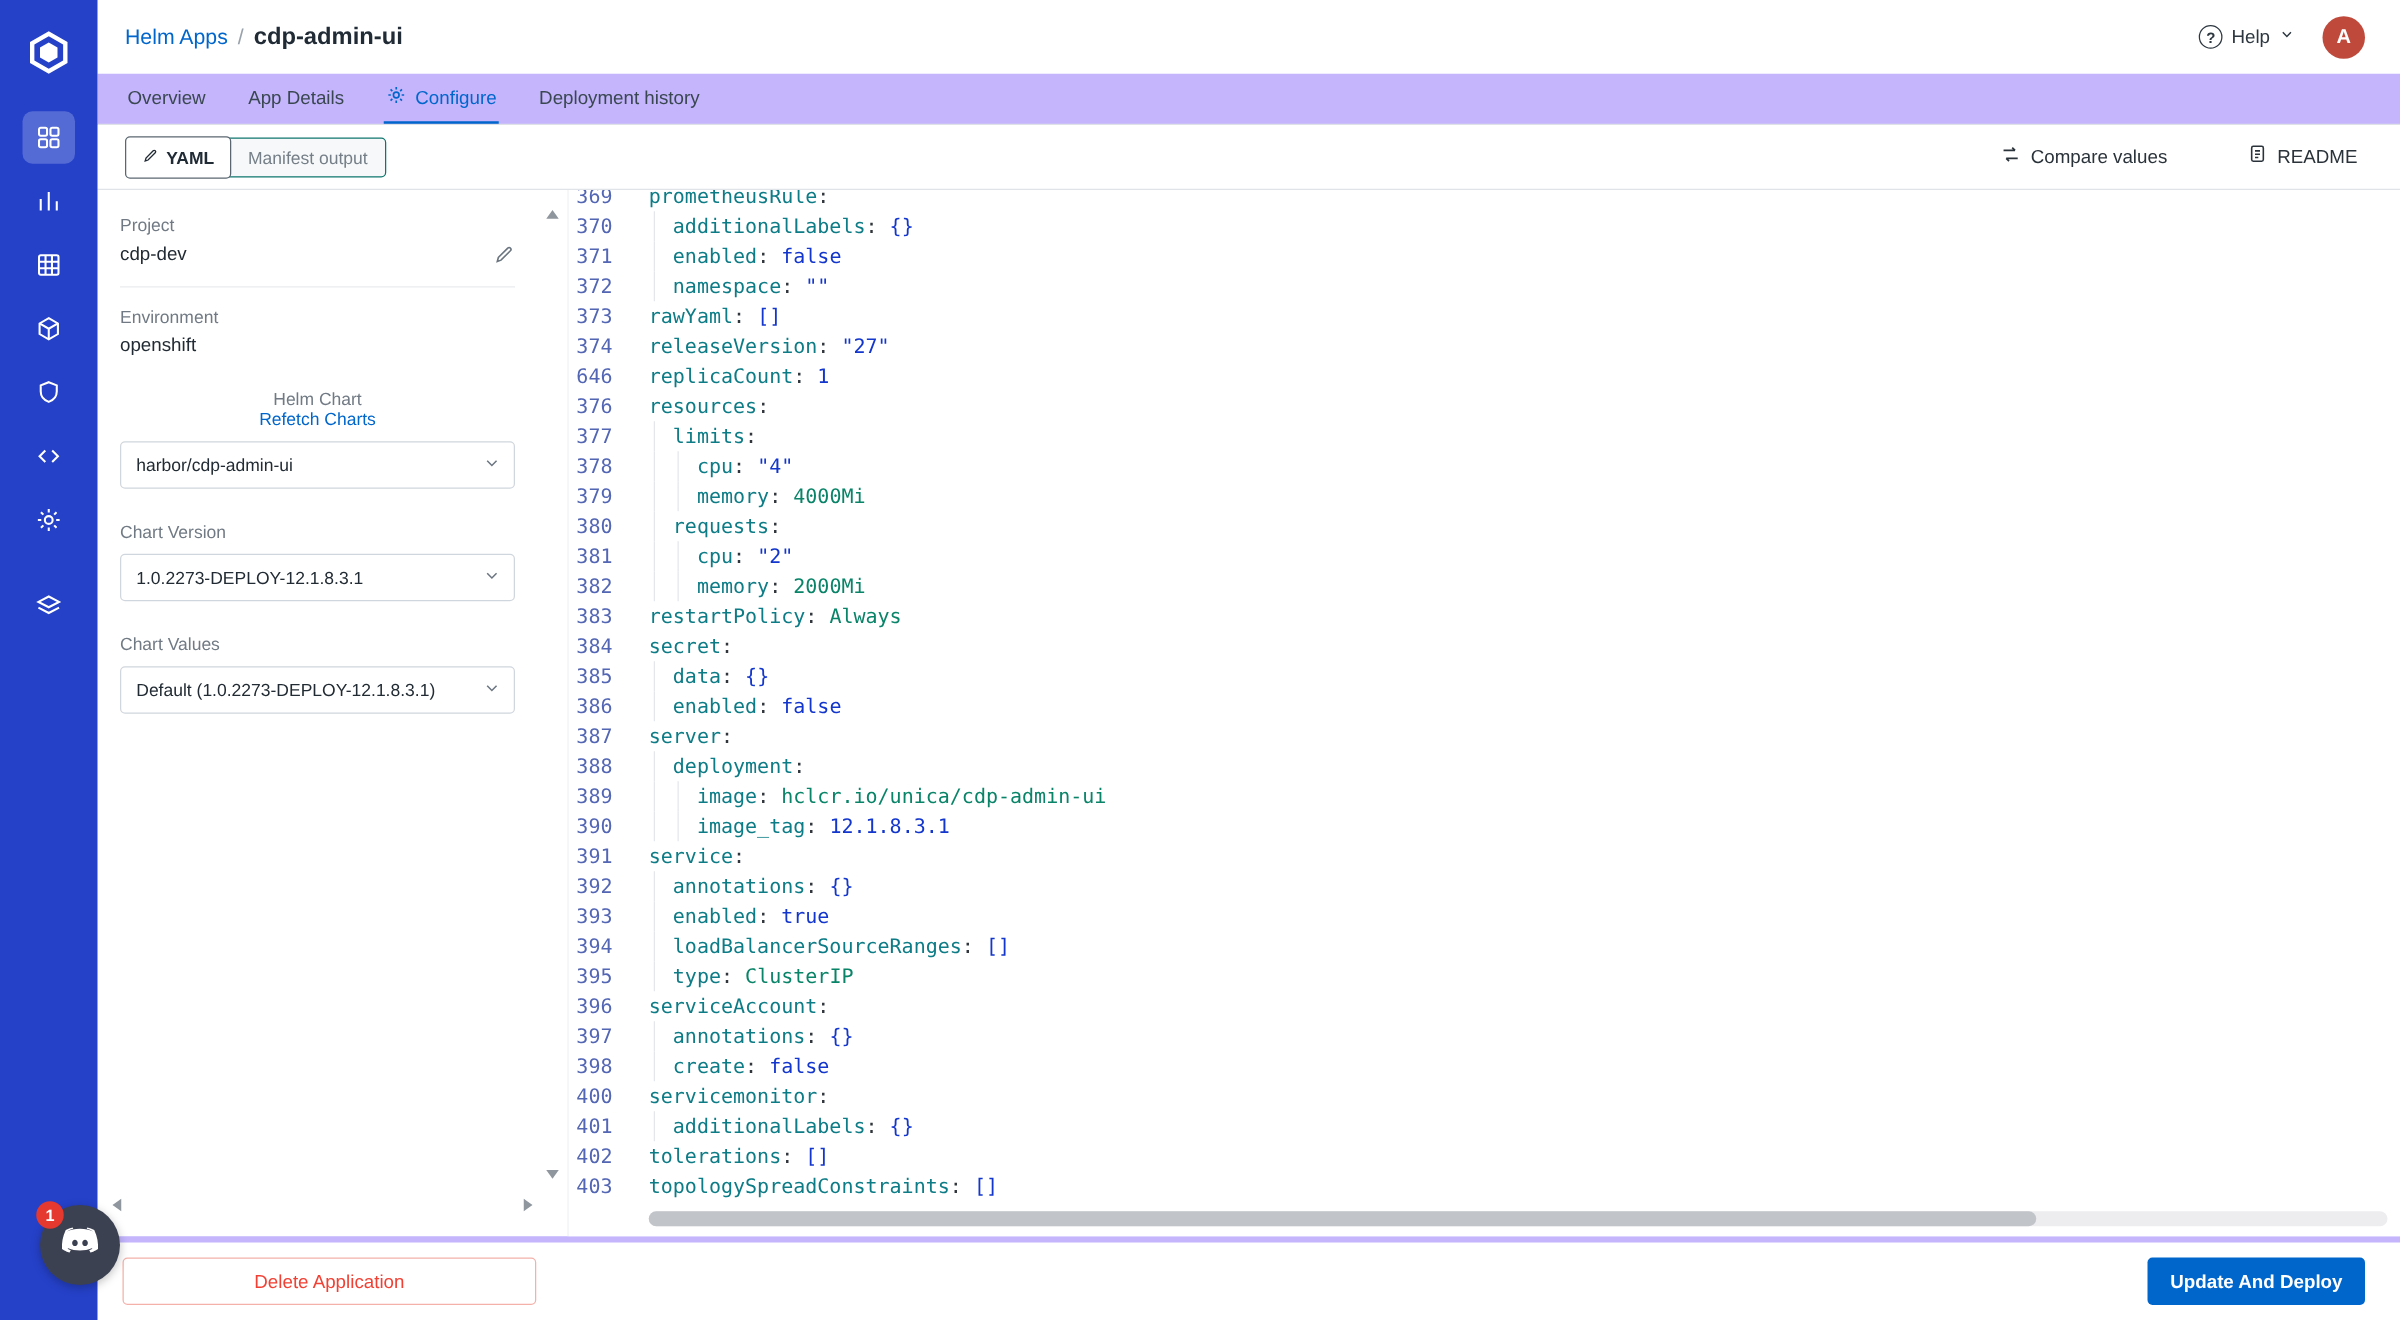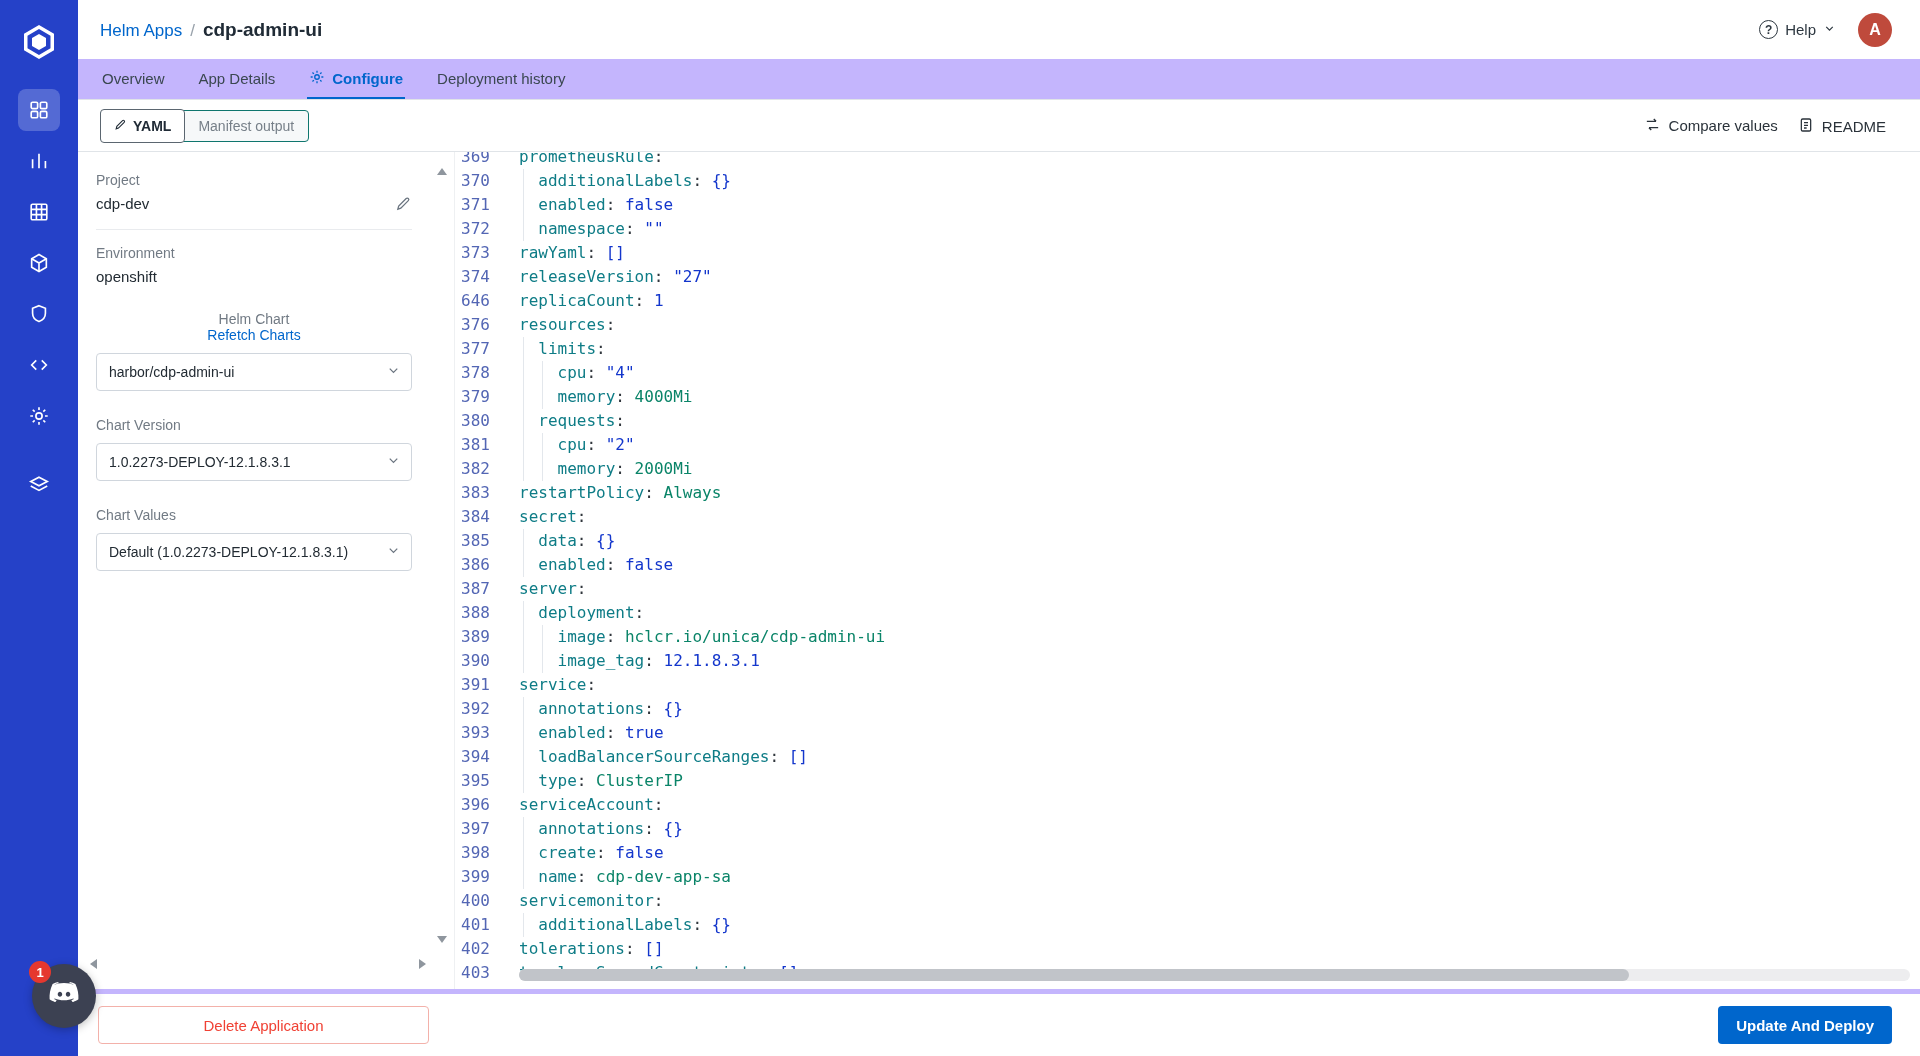--- a/index.html
+++ b/index.html
@@ -34,30 +34,30 @@
   .crumb-current { color:#202b36; font-size:19px; font-weight:700; }
   .topbar-right { display:flex; align-items:center; gap:22px; }
   .help { display:flex; align-items:center; gap:7px; cursor:pointer; font-size:15px; color:#2d3740; }
   .q-icon { width:19px; height:19px; border:1.6px solid #2d3740; border-radius:50%; display:flex; align-items:center; justify-content:center; font-size:12px; font-weight:bold; }
   .avatar { width:34px; height:34px; border-radius:50%; background:#bf4a3c; color:#fff; font-size:16px; font-weight:bold;
             display:flex; align-items:center; justify-content:center; cursor:pointer; }
 
   
   .tabbar { height:41px; display:flex; align-items:stretch; gap:30px; padding:0 22px; border-bottom:1px solid #e0e4e8; background:#c4b5fd; }
   .tab { display:flex; align-items:center; gap:7px; font-size:15px; color:#3a4750; cursor:pointer; border-bottom:2px solid transparent; padding:0 2px; }
-  .tab.active { color:#0066cc; border-bottom-color:#0066cc; font-weight:700; }
+  .tab.active { color:#0066cc; border-bottom-color:#0066cc; font-weight:400; }
 
   
   .toolbar { height:52px; display:flex; align-items:center; justify-content:space-between; padding:0 34px 0 22px;
              border-bottom:1px solid #e0e4e8; box-shadow:0 1px 2px rgba(21,33,41,0.04); background:#fff; }
   .seg { display:flex; align-items:center; border:1px solid #0f766e; background:#f6f8f9; border-radius:4px; height:32px; overflow:visible; }
   .seg-btn { height:32px; display:flex; align-items:center; gap:6px; padding:0 13px; font-size:14px; cursor:pointer; border-radius:4px; border:1px solid transparent; }
   .seg-btn.selected { background:#fff; border-color:#5b6670; color:#202b36; font-weight:600; margin:-1px; height:34px; }
   .seg-btn.unselected { color:#767f88; }
-  .toolbar-right { display:flex; align-items:flex-end; gap:20px; }
+  .toolbar-right { display:flex; align-items:flex-start; gap:64px; }
   .tool-link { display:flex; align-items:center; gap:8px; font-size:15px; color:#2a323a; cursor:pointer; background:none; border:none; font-family:inherit; }
 
   
   .content { flex:1; display:flex; min-height:0; background:#fff; }
 
   .config-panel { width:377px; flex-shrink:0; border-right:1px solid #eef0f2; position:relative; padding:20px 42px 0 18px; }
   .lbl { font-size:14px; color:#717a84; }
   .val-row { display:flex; justify-content:space-between; align-items:center; margin-top:7px;gap:34px; }
   .val { font-size:15px; color:#222b33; }
   .divider { height:1px; background:#e9ebee; margin:17px 0 15px 0; }
@@ -323,21 +323,20 @@
             <div class="code-line"><span class="line-num">389</span><span class="line-code"><span class="indent-guide" style="left: 4px;"></span><span class="indent-guide" style="left: 23.26px;"></span>    <span class="tok-key">image</span><span>:</span> <span class="tok-plain">hclcr.io/unica/cdp-admin-ui</span></span></div>
             <div class="code-line"><span class="line-num">390</span><span class="line-code"><span class="indent-guide" style="left: 4px;"></span><span class="indent-guide" style="left: 23.26px;"></span>    <span class="tok-key">image_tag</span><span>:</span> <span class="tok-num">12.1.8.3.1</span></span></div>
             <div class="code-line"><span class="line-num">391</span><span class="line-code"><span class="tok-key">service</span><span>:</span></span></div>
             <div class="code-line"><span class="line-num">392</span><span class="line-code"><span class="indent-guide" style="left: 4px;"></span>  <span class="tok-key">annotations</span><span>:</span> <span class="tok-bracket">{}</span></span></div>
             <div class="code-line"><span class="line-num">393</span><span class="line-code"><span class="indent-guide" style="left: 4px;"></span>  <span class="tok-key">enabled</span><span>:</span> <span class="tok-bool">true</span></span></div>
             <div class="code-line"><span class="line-num">394</span><span class="line-code"><span class="indent-guide" style="left: 4px;"></span>  <span class="tok-key">loadBalancerSourceRanges</span><span>:</span> <span class="tok-bracket">[]</span></span></div>
             <div class="code-line"><span class="line-num">395</span><span class="line-code"><span class="indent-guide" style="left: 4px;"></span>  <span class="tok-key">type</span><span>:</span> <span class="tok-plain">ClusterIP</span></span></div>
             <div class="code-line"><span class="line-num">396</span><span class="line-code"><span class="tok-key">serviceAccount</span><span>:</span></span></div>
             <div class="code-line"><span class="line-num">397</span><span class="line-code"><span class="indent-guide" style="left: 4px;"></span>  <span class="tok-key">annotations</span><span>:</span> <span class="tok-bracket">{}</span></span></div>
             <div class="code-line"><span class="line-num">398</span><span class="line-code"><span class="indent-guide" style="left: 4px;"></span>  <span class="tok-key">create</span><span>:</span> <span class="tok-bool">false</span></span></div>
-            <div class="code-line"><span class="line-num">399</span><span class="line-code"><span class="indent-guide" style="left: 4px;"></span>  <span class="tok-key">name</span><span>:</span> <span class="tok-plain">cdp-dev-app-sa</span></span></div>
             <div class="code-line"><span class="line-num">400</span><span class="line-code"><span class="tok-key">servicemonitor</span><span>:</span></span></div>
             <div class="code-line"><span class="line-num">401</span><span class="line-code"><span class="indent-guide" style="left: 4px;"></span>  <span class="tok-key">additionalLabels</span><span>:</span> <span class="tok-bracket">{}</span></span></div>
             <div class="code-line"><span class="line-num">402</span><span class="line-code"><span class="tok-key">tolerations</span><span>:</span> <span class="tok-bracket">[]</span></span></div>
             <div class="code-line"><span class="line-num">403</span><span class="line-code"><span class="tok-key">topologySpreadConstraints</span><span>:</span> <span class="tok-bracket">[]</span></span></div>
           </div>
         <div class="hscroll-track">
           <div class="hscroll-thumb"></div>
         </div>
       </div>
     </div>

